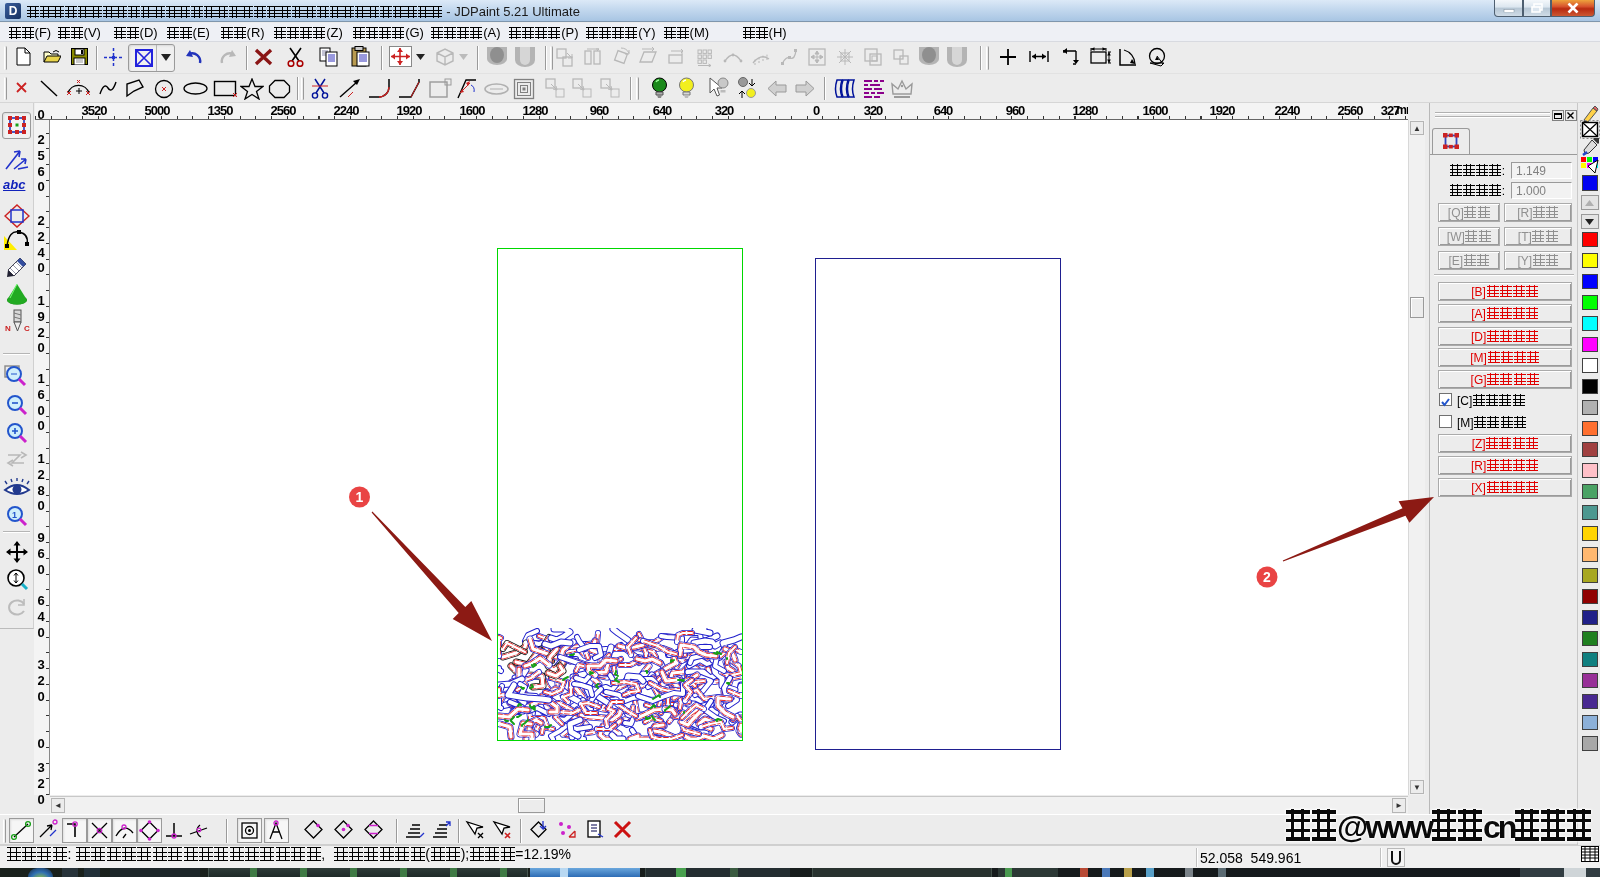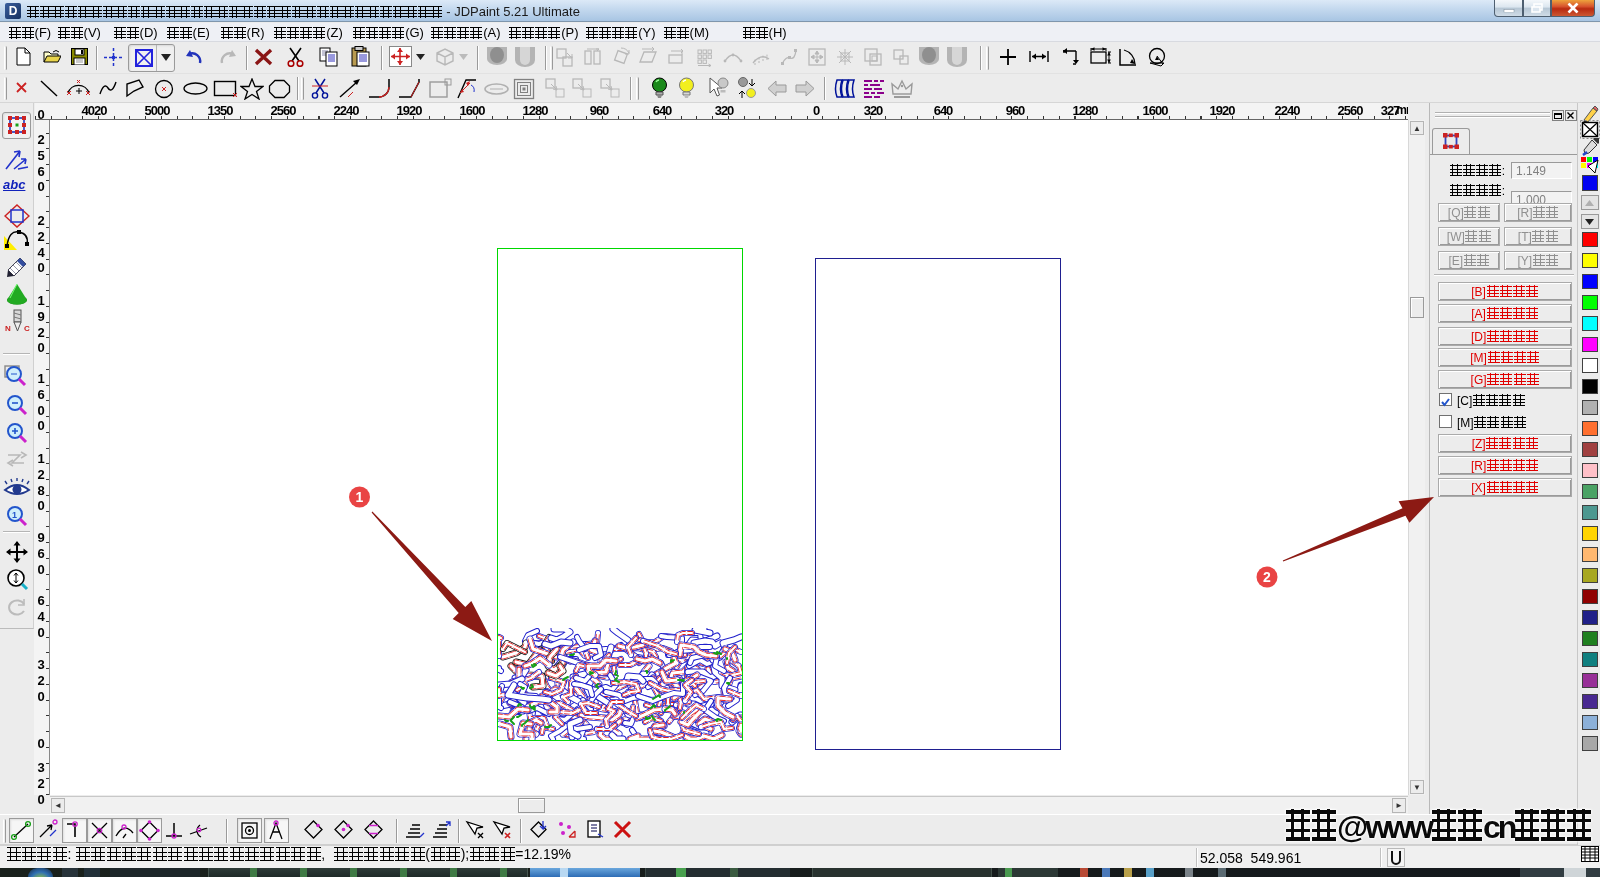--- a/index.html
+++ b/index.html
@@ -454,21 +454,21 @@
       </g>
     </svg>
     <svg class="ticon" style="left:890px;top:4px" width="24" height="21" viewBox="0 0 24 21">
       <path d="M3 16 L2 6 L8 11 L12 3 L16 11 L22 6 L21 16 z" fill="none" stroke="#9a9a9a" stroke-width="1.4"></path>
       <path d="M4 19 h16" stroke="#9a9a9a" stroke-width="2"></path>
       <circle cx="12" cy="8" r="1.2" fill="#9a9a9a"></circle>
     </svg>
   </div>
 
 <div class="abs" id="hruler">
-    <b style="left:59px">4020</b>
+    <b style="left:59px">3520</b>
     <b style="left:122px">5000</b>
     <b style="left:185px">1350</b>
     <b style="left:248px">2560</b>
     <b style="left:311px">2240</b>
     <b style="left:374px">1920</b>
     <b style="left:437px">1600</b>
     <b style="left:500px">1280</b>
     <b style="left:564px">960</b>
     <b style="left:627px">640</b>
     <b style="left:689px">320</b>
@@ -691,21 +691,21 @@
         <rect x="11.5" y="0" width="4.5" height="4.5"></rect>
         <rect x="0" y="11.5" width="4.5" height="4.5"></rect>
         <rect x="11.5" y="11.5" width="4.5" height="4.5"></rect>
         <rect x="5.8" y="0.5" width="4" height="3.6"></rect>
         <rect x="5.8" y="11.9" width="4" height="3.6"></rect>
       </g>
     </svg>
     <div class="plabel" style="left:19px;top:61px"><i class="g"></i><i class="g"></i><i class="g"></i><i class="g"></i>:</div>
     <div class="pfield" style="top:59px">1.149</div>
     <div class="plabel" style="left:19px;top:81px"><i class="g"></i><i class="g"></i><i class="g"></i><i class="g"></i>:</div>
-    <div class="pfield" style="top:88px">1.000</div>
+    <div class="pfield" style="top:79px">1.000</div>
     <div class="pbg pgrey" style="left:8px;top:100px;width:62px">[Q]<i class="g"></i><i class="g"></i></div>
     <div class="pbg pgrey" style="left:74px;top:100px;width:68px">[R]<i class="g"></i><i class="g"></i></div>
     <div class="pbg pgrey" style="left:8px;top:124px;width:62px">[W]<i class="g"></i><i class="g"></i></div>
     <div class="pbg pgrey" style="left:74px;top:124px;width:68px">[T]<i class="g"></i><i class="g"></i></div>
     <div class="pbg pgrey" style="left:8px;top:148px;width:62px">[E]<i class="g"></i><i class="g"></i></div>
     <div class="pbg pgrey" style="left:74px;top:148px;width:68px">[Y]<i class="g"></i><i class="g"></i></div>
     <div id="psep"></div>
     <div class="pbg pred pbtnw" style="top:179px">[B]<i class="g"></i><i class="g"></i><i class="g"></i><i class="g"></i></div>
     <div class="pbg pred pbtnw" style="top:201px">[A]<i class="g"></i><i class="g"></i><i class="g"></i><i class="g"></i></div>
     <div class="pbg pred pbtnw" style="top:224px">[D]<i class="g"></i><i class="g"></i><i class="g"></i><i class="g"></i></div>

